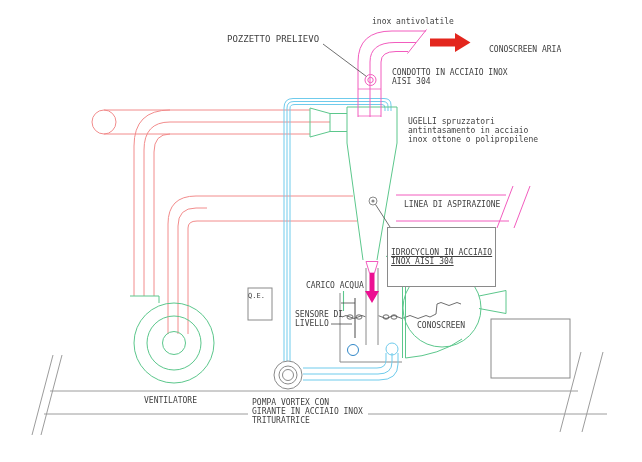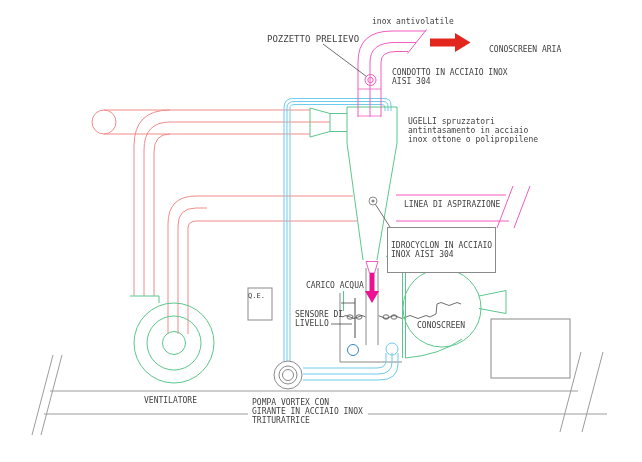--- a/index.html
+++ b/index.html
@@ -16,22 +16,22 @@
   .s-cyn{stroke:var(--cyan);}
   .s-blu{stroke:var(--blue);}
   .s-gray{stroke:var(--gray);}
   .s-dk{stroke:var(--dark);}
   .s-gnd{stroke:var(--ground);stroke-width:1.1;}
   .f-wht{fill:#fff;stroke:none;}
   .f-spray{fill:var(--spray_blue);stroke:none;}
   .thin{stroke-width:0.8;}
   .lbl{position:absolute;font-size:8px;line-height:9px;color:var(--text);
        white-space:pre-line;letter-spacing:0;}
-  .lbl-big{font-size:9px;margin-left:40px;}
-  .boxed{border:1px solid var(--gray);background:#fff;padding:13px 3px;}
+  .lbl-big{font-size:9px;}
+  .boxed{border:1px solid var(--gray);background:#fff;padding:20px 3px;text-decoration:underline;}
   .center{text-align:center;}
 </style>
 </head>
 <body>
 
 <div id="canvas">
 
 <svg width="642" height="462" viewBox="0 0 642 462">
 
   <g class="s-gnd">

